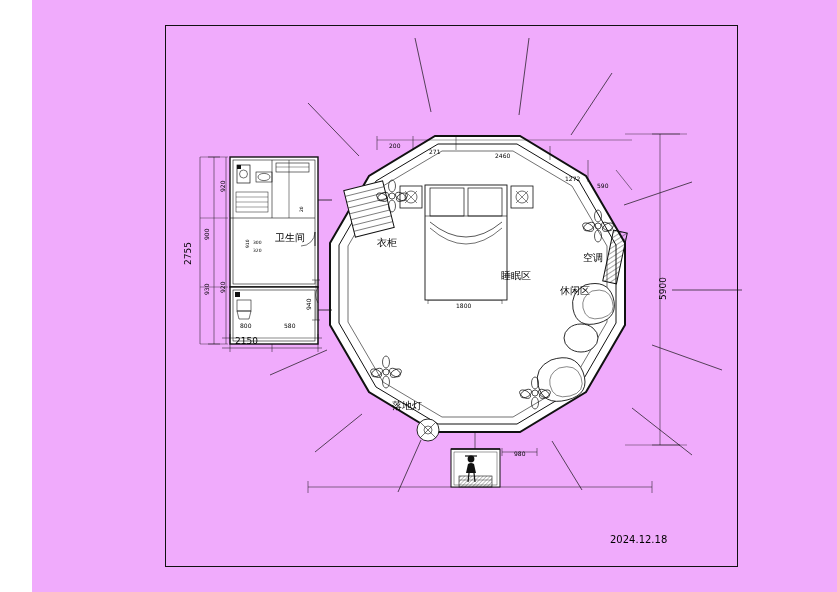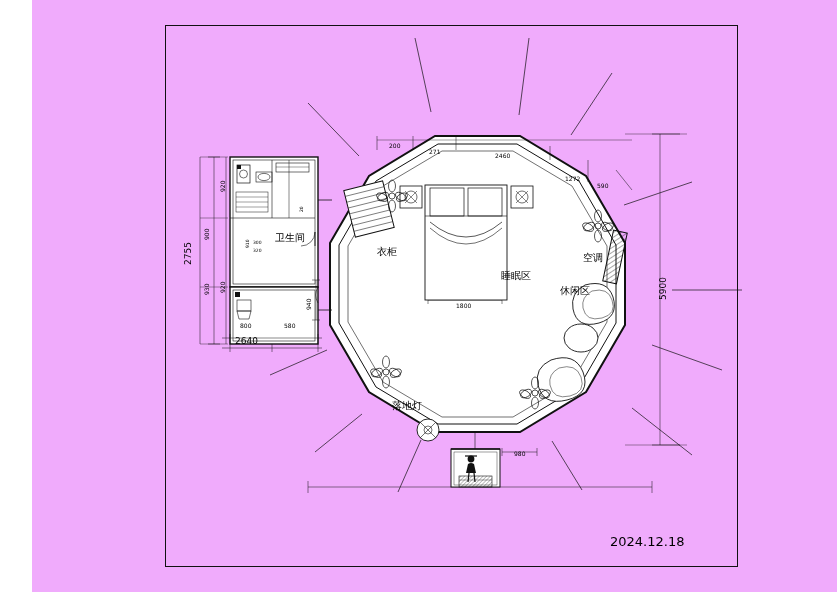--- a/index.html
+++ b/index.html
@@ -50,21 +50,21 @@
   .lbl-dim {
     font-size: 6px;
   }
   .lbl-dim-big {
     font-size: 9px;
   }
   .lbl-tiny {
     font-size: 4.5px;
   }
   .lbl-date {
-    font-size: 13px;
+    font-size: 10px;
   }
   .rot90 {
     transform: rotate(-90deg);
     transform-origin: left top;
   }
 </style>
 </head>
 <body>
 
 <div id="canvas">
@@ -280,29 +280,29 @@
 
       <circle cx="439" cy="459" r="3.4" fill="#111"></circle>
       <line x1="433" y1="456" x2="445" y2="456" stroke="#111" stroke-width="1.2"></line>
       <path d="M436,464 q3,-2 6,0 l2,9 h-10 Z" fill="#111"></path>
       <path d="M437,473 l-1,9 M442,473 l1,9" stroke="#111" stroke-width="1.2"></path>
       <line x1="443" y1="432" x2="443" y2="449" stroke="#111" stroke-width="0.6"></line>
     </g>
   </svg>
 
   <span class="lbl lbl-room" style="left:243px; top:233px;">卫生间</span>
-  <span class="lbl lbl-room" style="left:345px; top:247px;">衣柜</span>
+  <span class="lbl lbl-room" style="left:345px; top:238px;">衣柜</span>
   <span class="lbl lbl-room" style="left:429px; top:271px;padding-left:40px;">睡眠区</span>
   <span class="lbl lbl-room" style="left:551px; top:253px;">空调</span>
   <span class="lbl lbl-room" style="left:528px; top:286px;">休闲区</span>
   <span class="lbl lbl-room" style="left:360px; top:401px;">落地灯</span>
 
   <span class="lbl lbl-dim-big rot90" style="left:627px; top:300px;">5900</span>
   <span class="lbl lbl-dim-big rot90" style="left:152px; top:265px;">2755</span>
-  <span class="lbl lbl-dim-big" style="left:203px; top:337px;">2640</span>
+  <span class="lbl lbl-dim-big" style="left:203px; top:337px;">2150</span>
 
   <span class="lbl lbl-dim" style="left:208px; top:323px;">800</span>
   <span class="lbl lbl-dim" style="left:252px; top:323px;">580</span>
 
   <span class="lbl lbl-dim rot90" style="left:188px; top:192px;">920</span>
   <span class="lbl lbl-dim rot90" style="left:172px; top:240px;">900</span>
   <span class="lbl lbl-dim rot90" style="left:172px; top:295px;">930</span>
   <span class="lbl lbl-dim rot90" style="left:188px; top:293px;">920</span>
 
   <span class="lbl lbl-tiny" style="left:221px; top:241px;">300</span>

